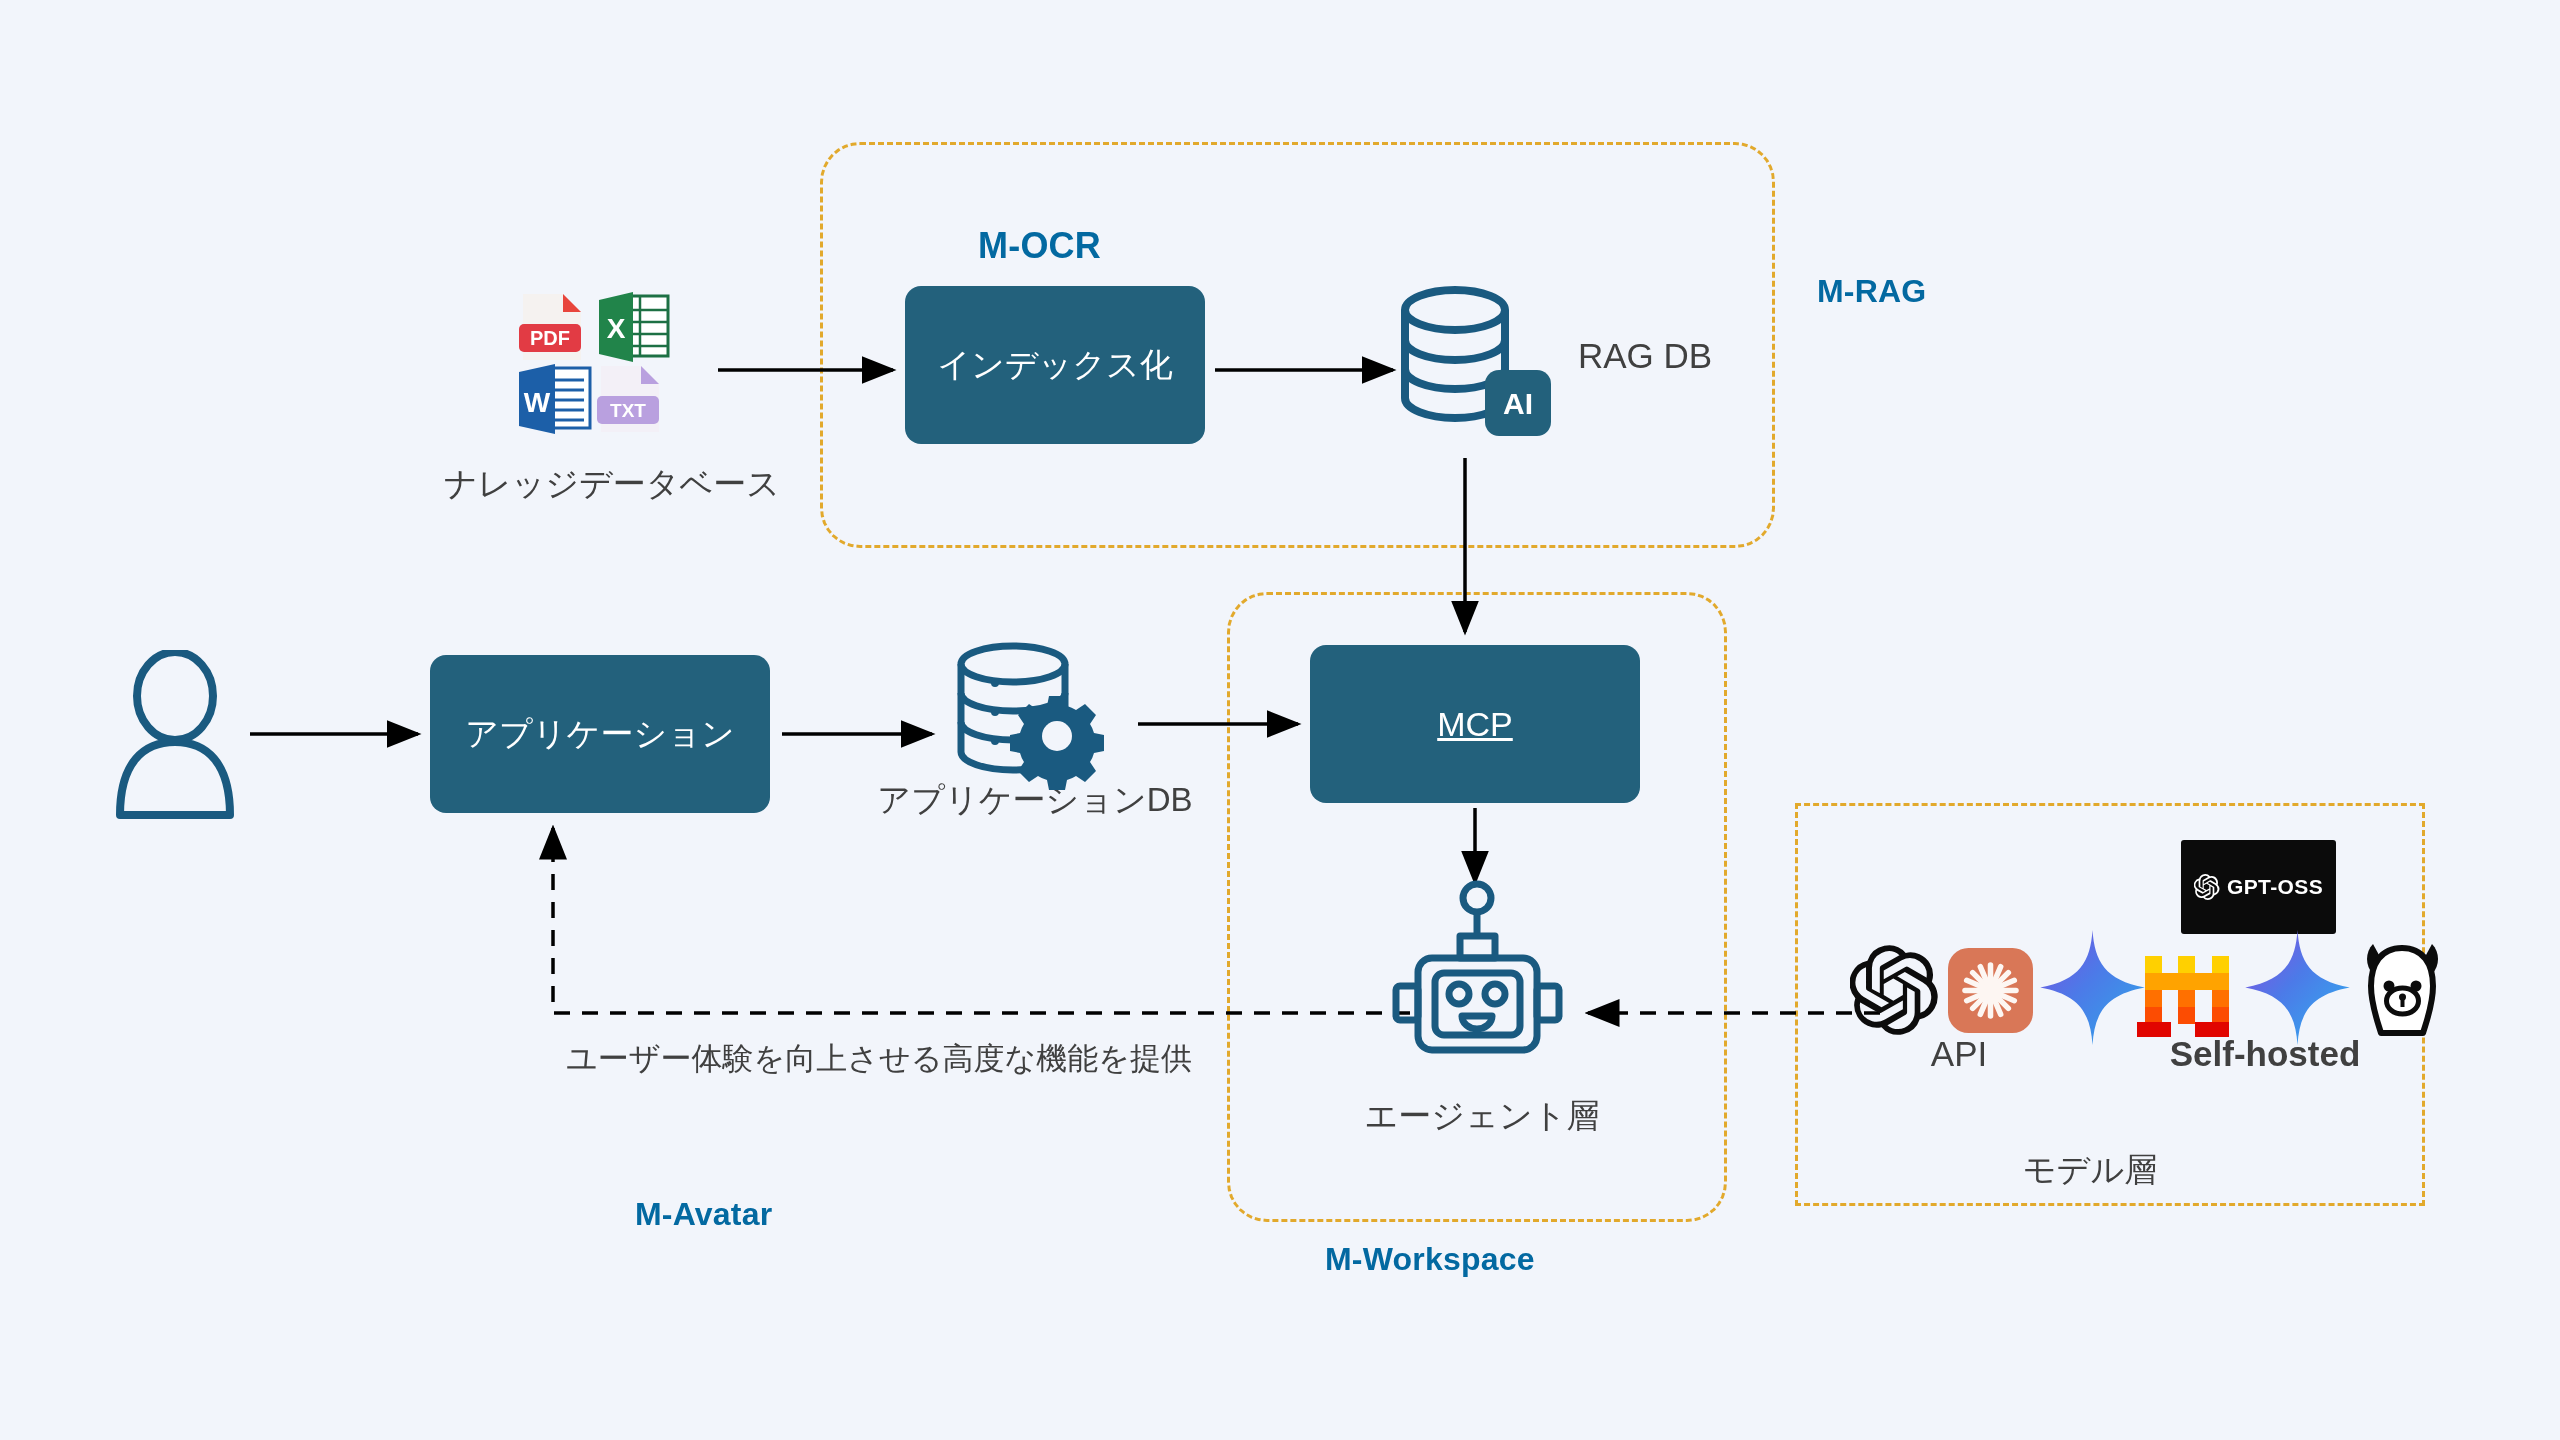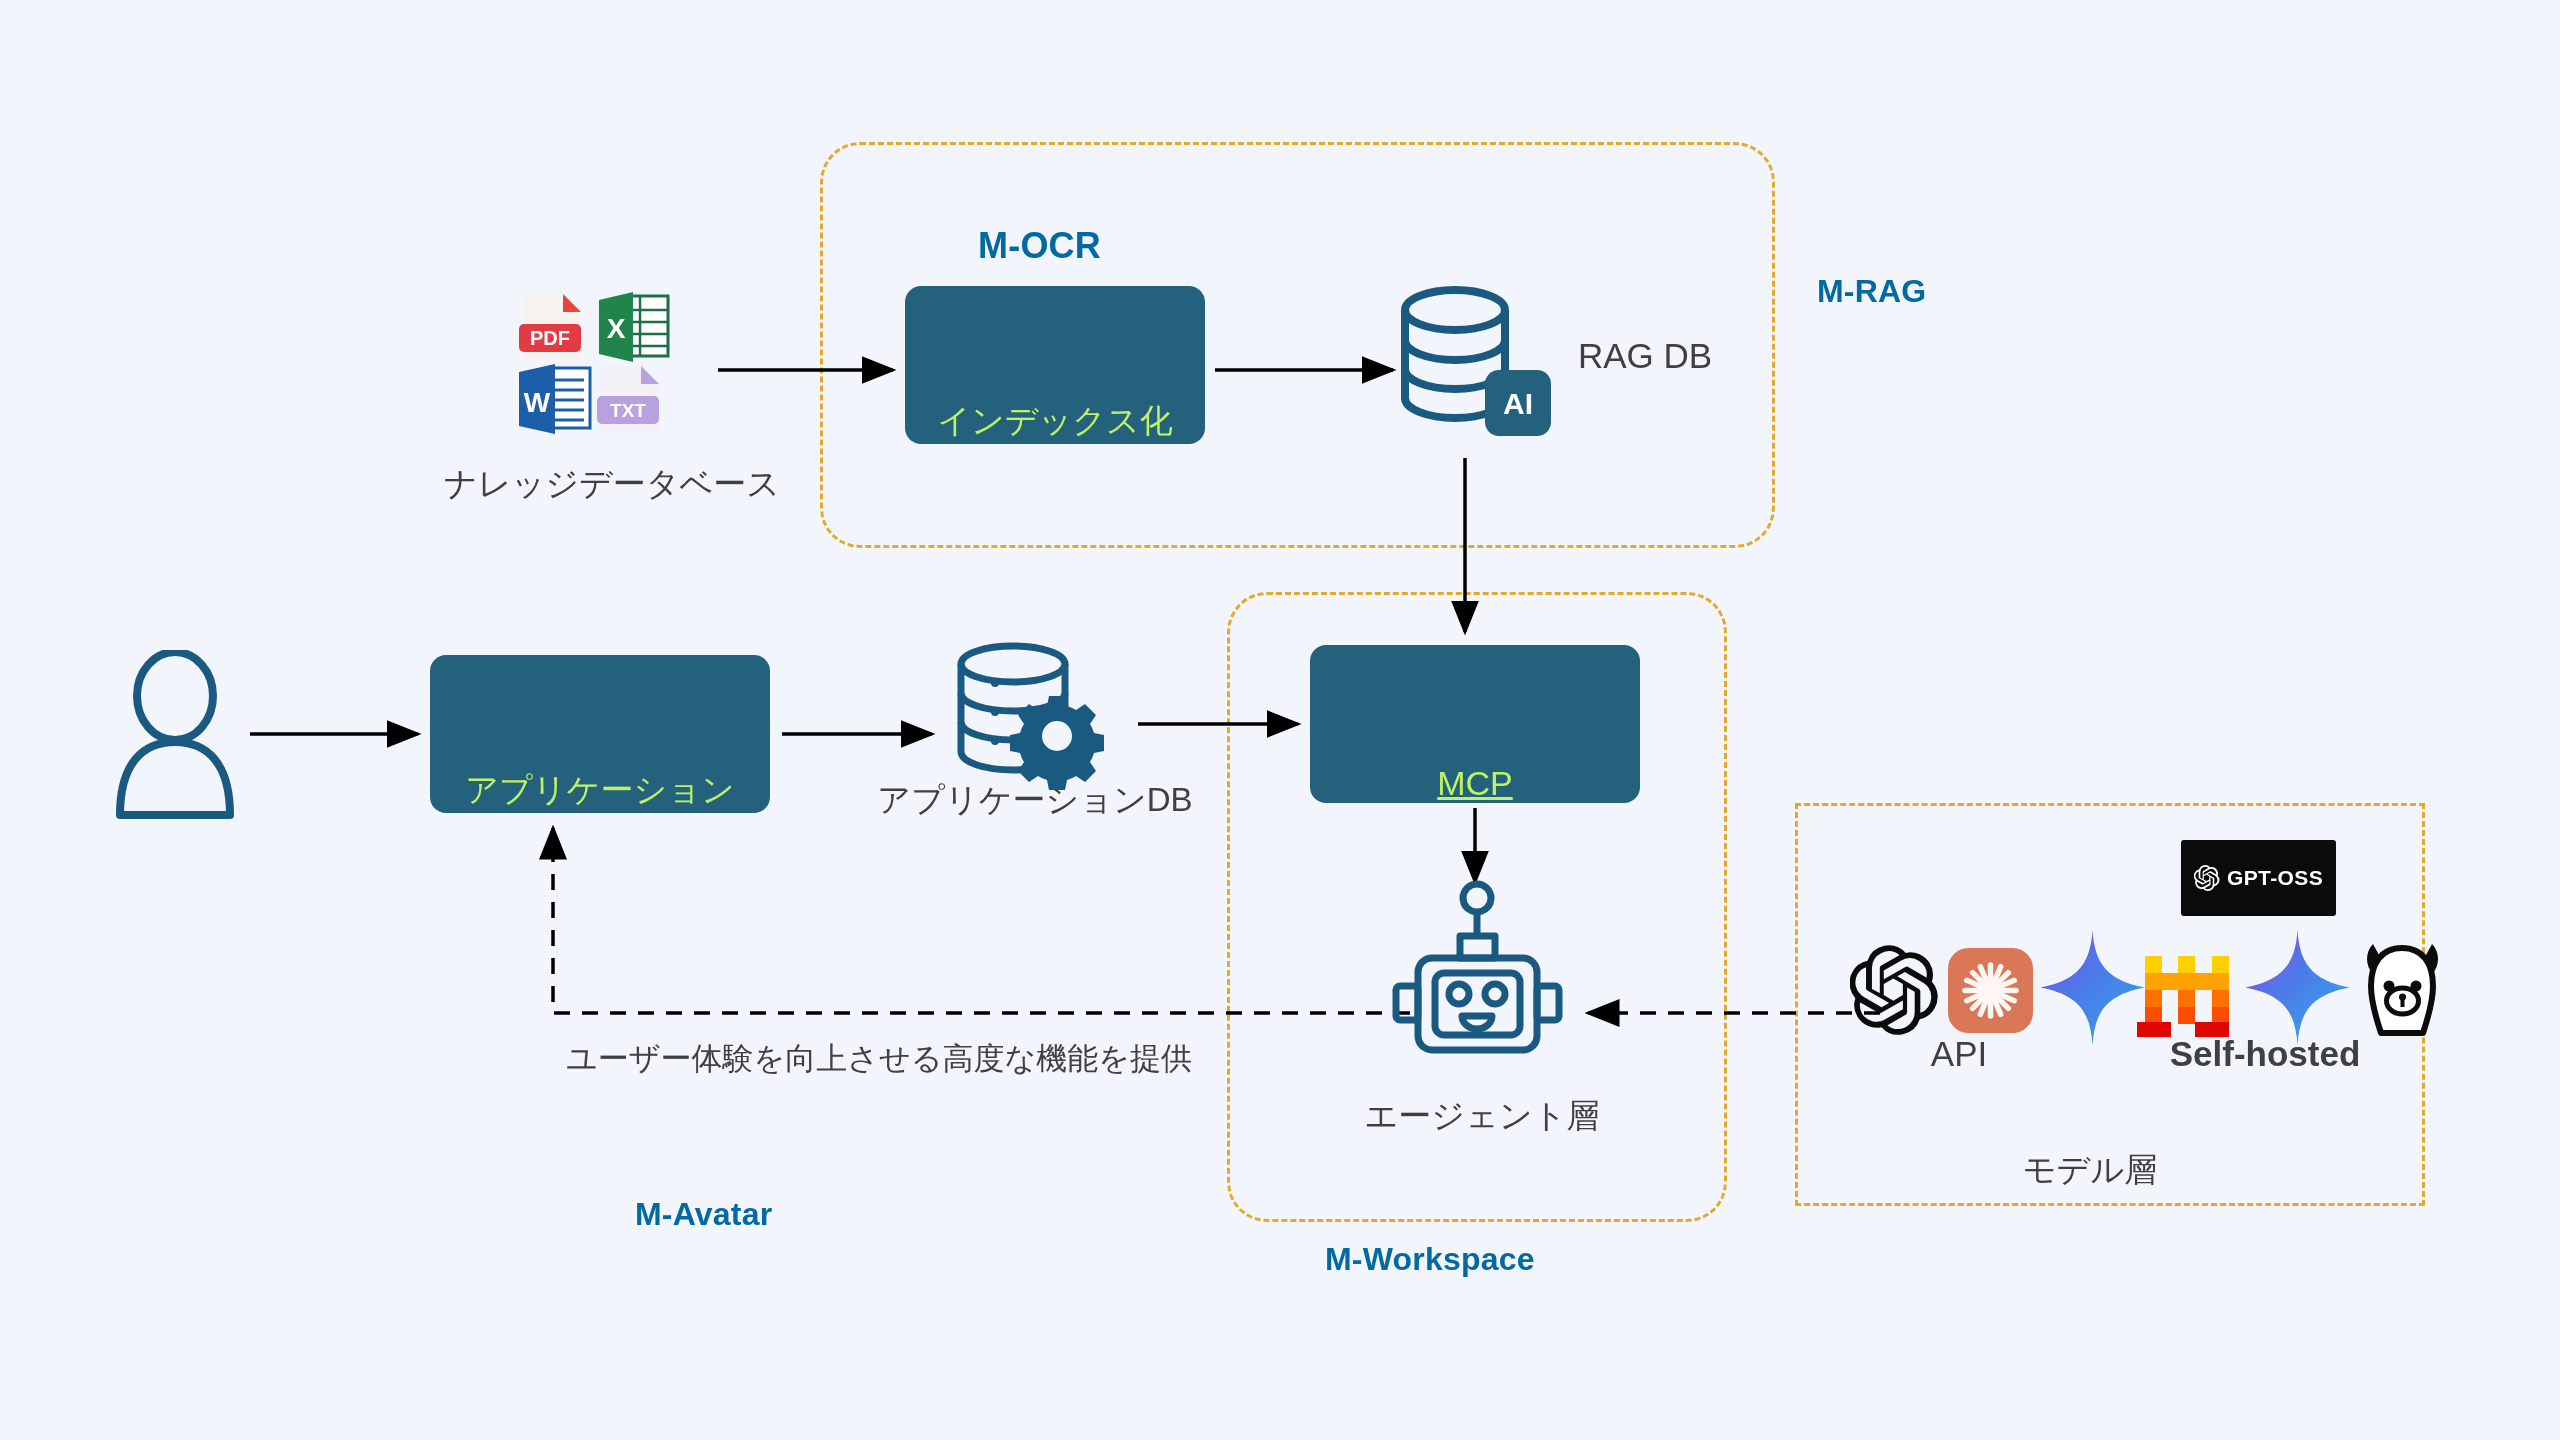--- a/index.html
+++ b/index.html
@@ -28,22 +28,22 @@
     font-weight:bold;
     letter-spacing:.2px;
     white-space:nowrap;
   }
 
   
   .node-box{
     position:absolute;
     background:#23617c;
     border-radius:16px;
-    display:flex;align-items:flex-end;justify-content:center;
-    color:#bef264;
+    display:flex;align-items:center;justify-content:center;
+    color:#ffffff;
     box-sizing:border-box;
     text-align:center;
   }
 
   
   .caption{
     position:absolute;
     color:#404040;
     white-space:nowrap;
   }
@@ -262,21 +262,21 @@
         <rect x="55" y="93" width="85" height="62" rx="9"></rect>
         <rect x="16" y="106" width="22" height="34" rx="4"></rect>
         <rect x="157" y="106" width="22" height="34" rx="4"></rect>
       </g>
       <circle cx="79" cy="114" r="10" fill="none" stroke="#1a5a80" stroke-width="7"></circle>
       <circle cx="115" cy="114" r="10" fill="none" stroke="#1a5a80" stroke-width="7"></circle>
       <path d="M82,136 a15,13 0 0 0 30,0 Z" fill="none" stroke="#1a5a80" stroke-width="7" stroke-linejoin="round"></path>
     </svg>
   </div>
 
-  <div class="gptoss-badge" style="left:2181px;top:840px;width:155px;height:76px;">
+  <div class="gptoss-badge" style="left:2181px;top:840px;width:155px;height:94px;">
     <svg viewBox="0 0 32 32" width="26" height="26">
       <path fill="#fff" d="M29.1,13.1a7.9,7.9,0,0,0-.7-6.5A8,8,0,0,0,19.8,2.8,8,8,0,0,0,6.2,5.6,7.9,7.9,0,0,0,.9,9.5a8,8,0,0,0,1,9.4,7.9,7.9,0,0,0,.7,6.5,8,8,0,0,0,8.6,3.8,8,8,0,0,0,13.6-2.8,7.9,7.9,0,0,0,5.3-3.9A8,8,0,0,0,29.1,13.1Zm-12,16.8a5.9,5.9,0,0,1-3.8-1.4l.2-.1,6.3-3.6a1,1,0,0,0,.5-.9V15.1l2.7,1.5h0v7.3A6,6,0,0,1,17.1,29.9ZM4.3,24.4a5.9,5.9,0,0,1-.7-4l.2.1,6.3,3.6a1,1,0,0,0,1,0l7.7-4.4v3.1h0l-6.4,3.7A6,6,0,0,1,4.3,24.4ZM2.6,10.5A5.9,5.9,0,0,1,5.7,7.9v7.4a1,1,0,0,0,.5.9l7.7,4.4L11.2,22.1h0L4.8,18.4A6,6,0,0,1,2.6,10.5Zm21.9,5.1-7.7-4.5,2.7-1.5h0l6.4,3.7a6,6,0,0,1-.9,10.8V16.5A1,1,0,0,0,24.5,15.6Zm2.7-4-.2-.1L20.7,7.8a1,1,0,0,0-1,0L12,12.2V9.1h0l6.4-3.7a6,6,0,0,1,8.8,6.2ZM10.5,17.1,7.8,15.6h0V8.2a6,6,0,0,1,9.8-4.6l-.2.1L11.1,7.3a1,1,0,0,0-.5.9v8.9Zm1.5-3.2,3.4-2,3.4,2v3.9l-3.4,2-3.4-2Z"></path>
     </svg>
     <span class="gptoss-text">GPT-OSS</span>
   </div>
 
   <div class="icon-wrap" style="left:1850px;top:945px;width:90px;height:90px;">
     <svg viewBox="0 0 32 32" width="90" height="90">
       <path fill="#0c0c0c" d="M29.1,13.1a7.9,7.9,0,0,0-.7-6.5A8,8,0,0,0,19.8,2.8,8,8,0,0,0,6.2,5.6,7.9,7.9,0,0,0,.9,9.5a8,8,0,0,0,1,9.4,7.9,7.9,0,0,0,.7,6.5,8,8,0,0,0,8.6,3.8,8,8,0,0,0,13.6-2.8,7.9,7.9,0,0,0,5.3-3.9A8,8,0,0,0,29.1,13.1Zm-12,16.8a5.9,5.9,0,0,1-3.8-1.4l.2-.1,6.3-3.6a1,1,0,0,0,.5-.9V15.1l2.7,1.5h0v7.3A6,6,0,0,1,17.1,29.9ZM4.3,24.4a5.9,5.9,0,0,1-.7-4l.2.1,6.3,3.6a1,1,0,0,0,1,0l7.7-4.4v3.1h0l-6.4,3.7A6,6,0,0,1,4.3,24.4ZM2.6,10.5A5.9,5.9,0,0,1,5.7,7.9v7.4a1,1,0,0,0,.5.9l7.7,4.4L11.2,22.1h0L4.8,18.4A6,6,0,0,1,2.6,10.5Zm21.9,5.1-7.7-4.5,2.7-1.5h0l6.4,3.7a6,6,0,0,1-.9,10.8V16.5A1,1,0,0,0,24.5,15.6Zm2.7-4-.2-.1L20.7,7.8a1,1,0,0,0-1,0L12,12.2V9.1h0l6.4-3.7a6,6,0,0,1,8.8,6.2ZM10.5,17.1,7.8,15.6h0V8.2a6,6,0,0,1,9.8-4.6l-.2.1L11.1,7.3a1,1,0,0,0-.5.9v8.9Zm1.5-3.2,3.4-2,3.4,2v3.9l-3.4,2-3.4-2Z"></path>
     </svg>

